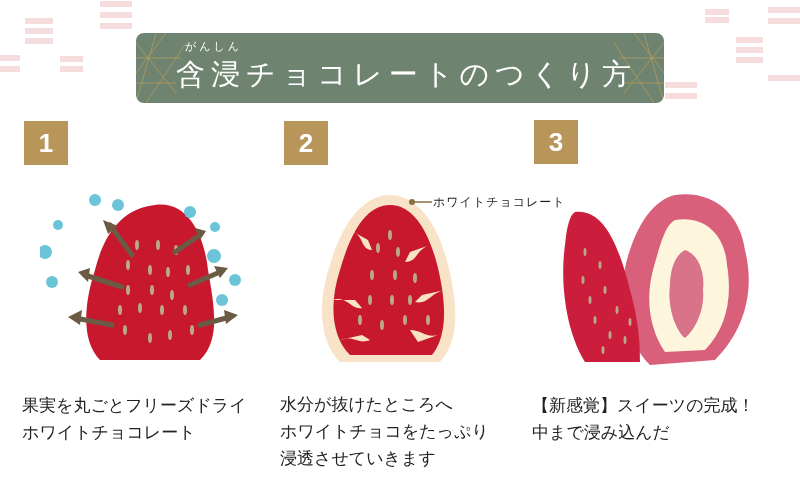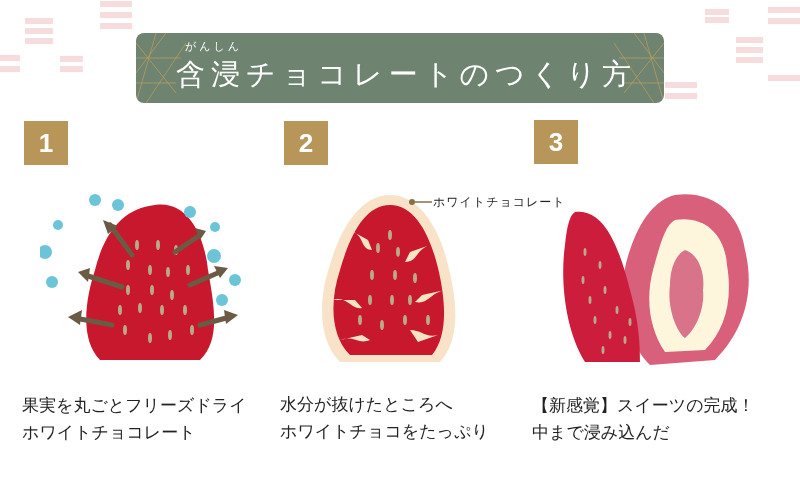--- a/index.html
+++ b/index.html
@@ -198,17 +198,18 @@
   </g>
 </svg>
 
 <div class="desc" style="left:22px;top:392px;">
   <div>果実を丸ごとフリーズドライ</div>
   <div>ホワイトチョコレート</div>
 </div>
 <div class="desc" style="left:280px;top:392px;font-family:Liberation Mono, monospace;">
   <div>水分が抜けたところへ</div>
   <div>ホワイトチョコをたっぷり</div>
+  <div>浸透させていきます</div>
 </div>
 <div class="desc" style="left:532px;top:392px;">
   <div>【新感覚】スイーツの完成！</div>
   <div>中まで浸み込んだ</div>
 </div>
 
 </body></html>

